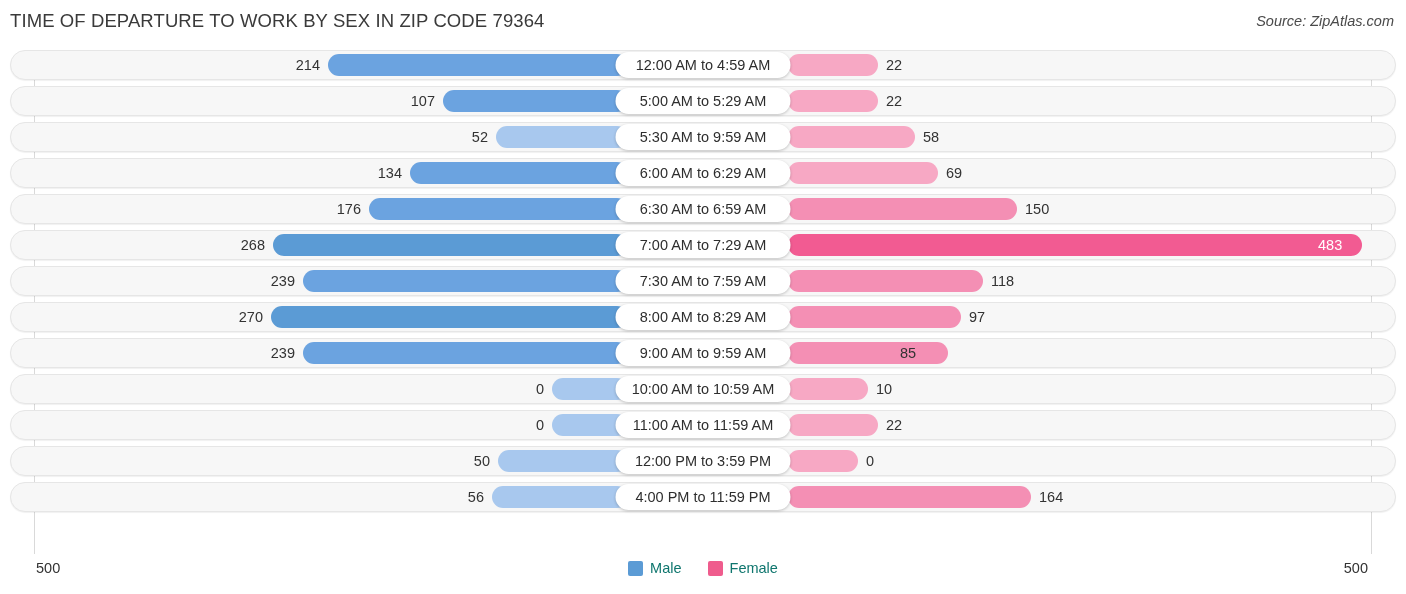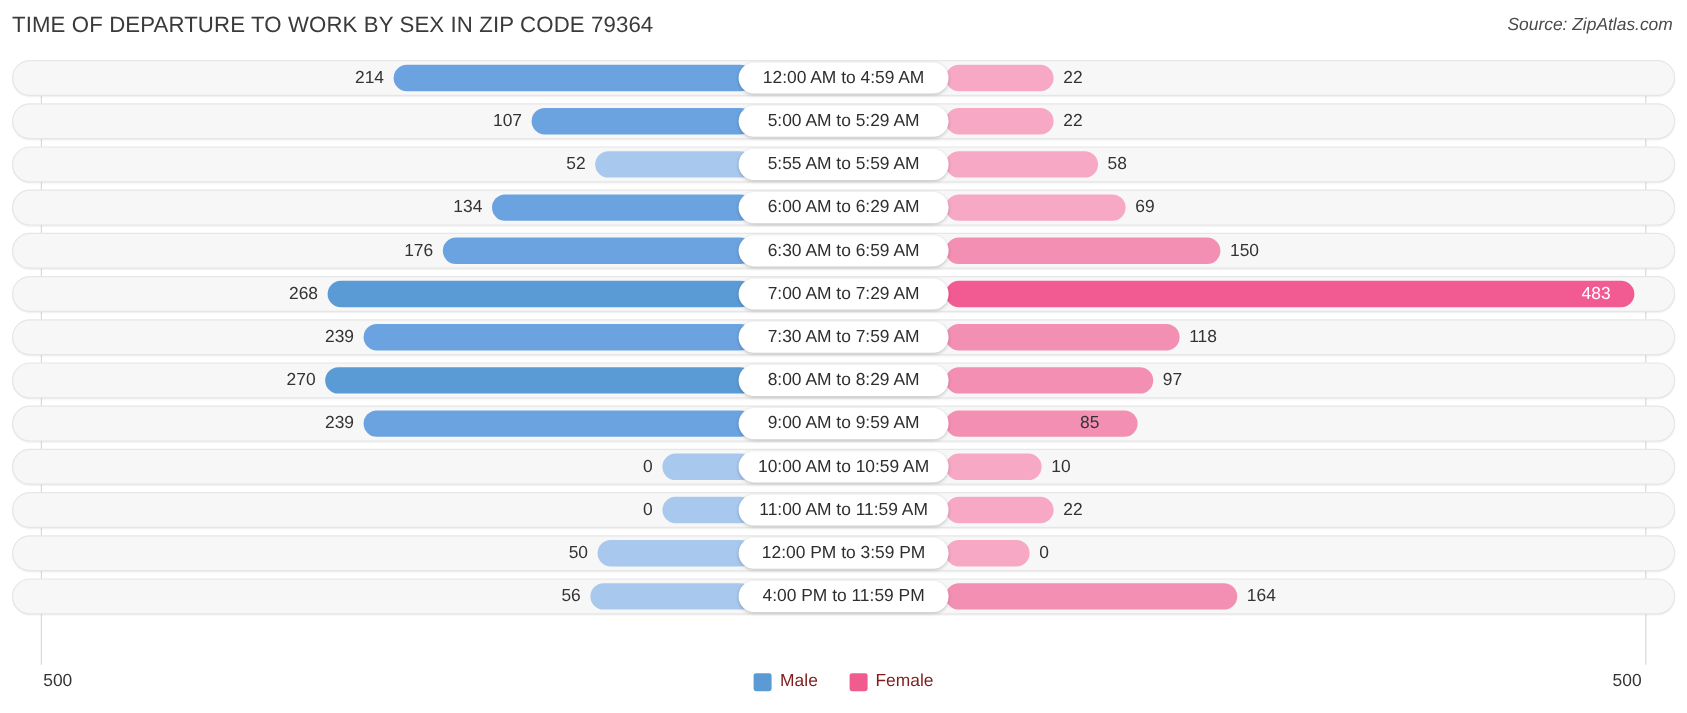--- a/index.html
+++ b/index.html
@@ -100,21 +100,21 @@
   }
   .axis-max.left  { left: 36px; }
   .axis-max.right { right: 38px; }
 
   .legend {
     position: absolute; left: 0; top: 4px; width: 1406px;
     display: flex; align-items: center; justify-content: center; gap: 26px;
   }
   .legend-item { display: flex; align-items: center; gap: 7px; }
   .legend-swatch { width: 15px; height: 15px; border-radius: 2px; }
-  .legend-label { font-size: 14.5px; color: #7f1d1d; }
+  .legend-label { font-size: 14.5px; color: #0f766e; }
 </style>
 </head>
 <body>
 
 <div id="page">
 
   <div class="header">
     <div class="chart-title">TIME OF DEPARTURE TO WORK BY SEX IN ZIP CODE 79364</div>
     <div class="source-note">Source: ZipAtlas.com</div>
   </div>
@@ -137,21 +137,21 @@
         <div class="bar female" style="width: 90px; background: rgb(247, 168, 196);"></div>
         <div class="val female" style="left: 876px;">22</div>
         <div class="cat-pill">5:00 AM to 5:29 AM</div>
       </div>
       <div class="row">
         <div class="track"></div>
         <div class="bar male" style="width: 132px; background: rgb(168, 200, 238);"></div>
         <div class="val male" style="right: 908px;">52</div>
         <div class="bar female" style="width: 127px; background: rgb(247, 168, 196);"></div>
         <div class="val female" style="left: 913px;">58</div>
-        <div class="cat-pill">5:55 AM to 5:59 AM</div>
+        <div class="cat-pill">5:30 AM to 9:59 AM</div>
       </div>
       <div class="row">
         <div class="track"></div>
         <div class="bar male" style="width: 218px; background: rgb(107, 163, 224);"></div>
         <div class="val male" style="right: 994px;">134</div>
         <div class="bar female" style="width: 150px; background: rgb(247, 168, 196);"></div>
         <div class="val female" style="left: 936px;">69</div>
         <div class="cat-pill">6:00 AM to 6:29 AM</div>
       </div>
       <div class="row">

